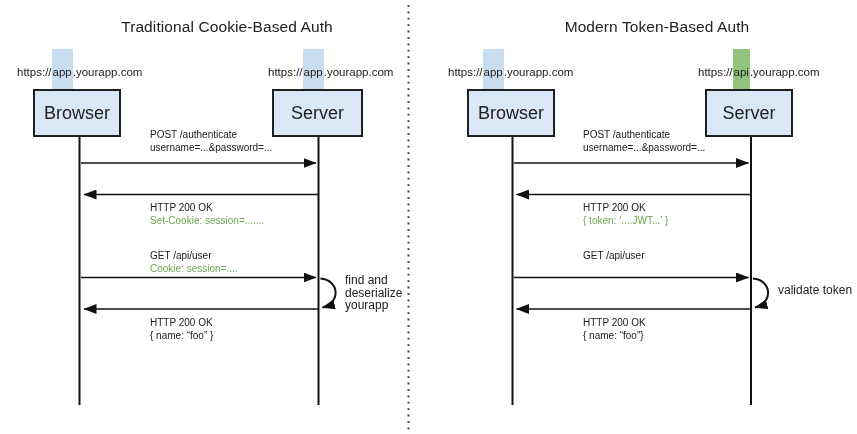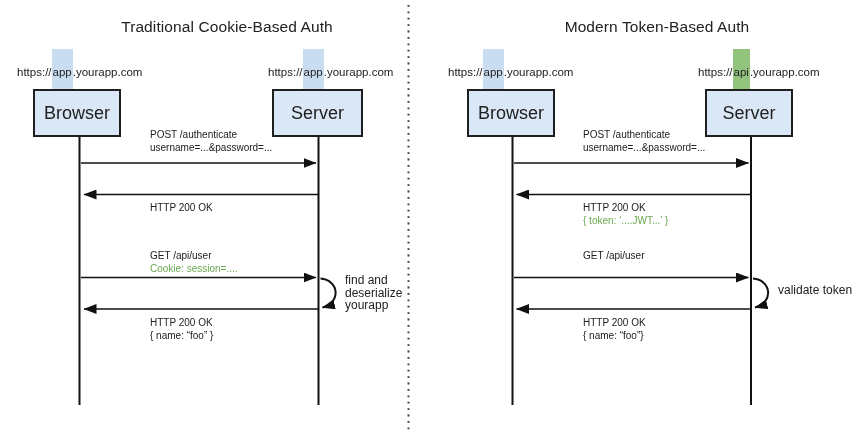--- a/index.html
+++ b/index.html
@@ -85,20 +85,21 @@
     <div class="actor-box b-s1">
         <span>Server</span>
       </div>
 
     <div class="msg mx1 mt1">
       <span>POST /authenticate</span>
       <span>username=...&amp;password=...</span>
     </div>
     <div class="msg mx1 mt2">
       <span>HTTP 200 OK</span>
+      <span class="green">Set-Cookie: session=.......</span>
     </div>
     <div class="msg mx1 mt3">
       <span>GET /api/user</span>
       <span class="green">Cookie: session=....</span>
     </div>
     <div class="msg mx1 mt4">
       <span>HTTP 200 OK</span>
       <span>{ name: “foo” }</span>
     </div>
 

